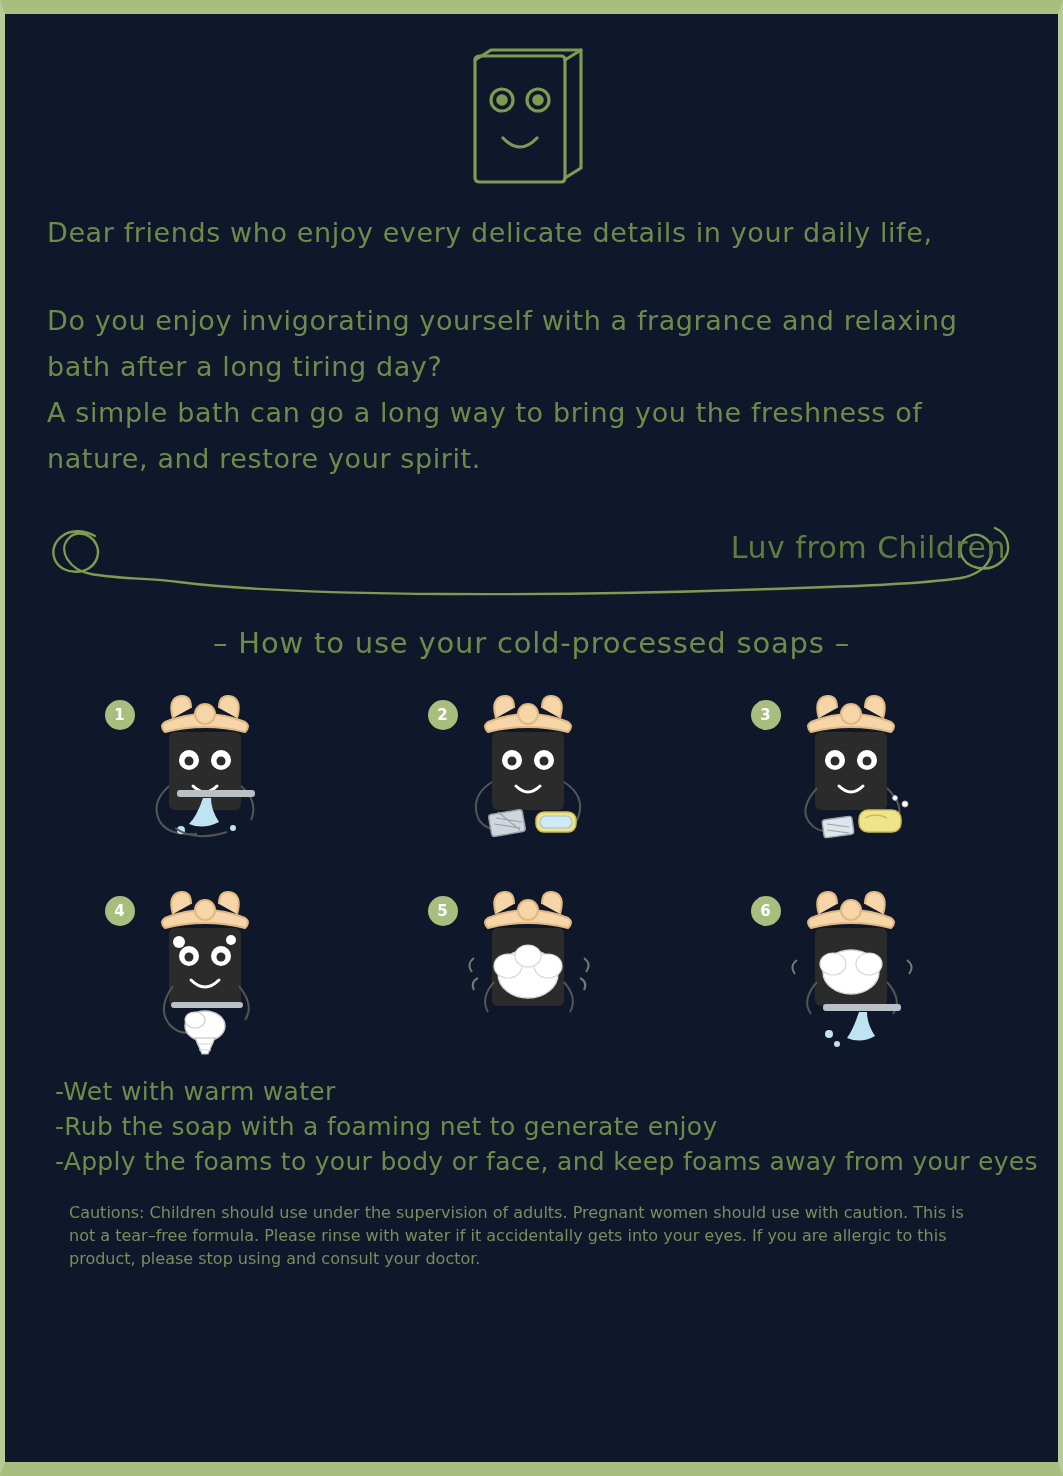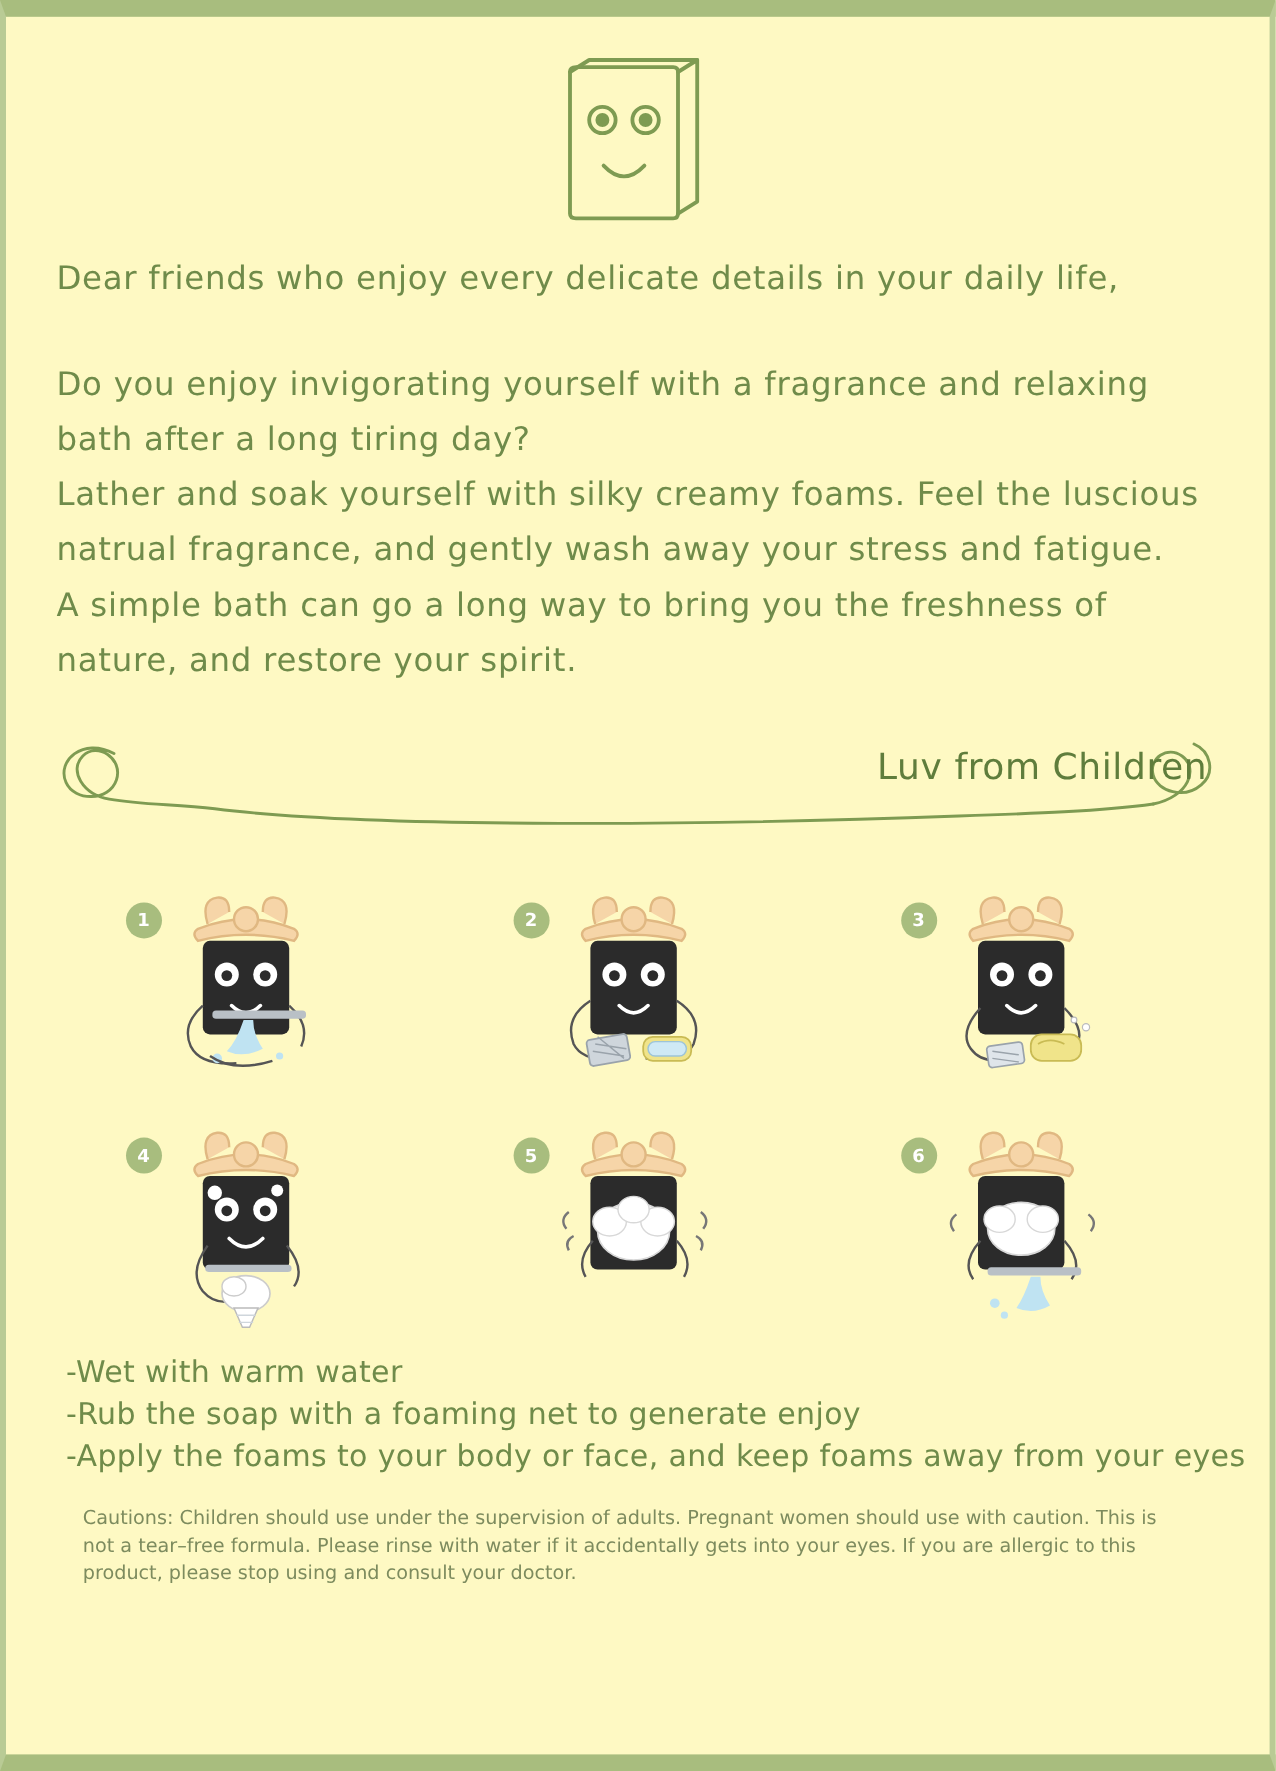--- a/index.html
+++ b/index.html
@@ -10,21 +10,21 @@
   body {
     width: 1063px;
     height: 1476px;
     font-family: "DejaVu Sans", sans-serif;
     position: relative;
     overflow: hidden;
   }
   .page {
     position: absolute;
     inset: 0;
-    background: #fef9c3;
+    background: #0f172a;
     border-top: 14px solid #a8bd7e;
     border-bottom: 14px solid #a8bd7e;
     border-left: 5px solid #b9cb95;
     border-right: 5px solid #b9cb95;
     box-sizing: border-box;
   }
   .inner {
     position: absolute;
     inset: 0;
     padding: 0 42px;
@@ -156,34 +156,34 @@
           <circle cx="45" cy="62" r="4.2" fill="#7e9b52"></circle>
           <circle cx="81" cy="62" r="4.2" fill="#7e9b52"></circle>
           <path d="M46,100 Q63,118 80,100"></path>
         </g>
       </svg>
     </div>
 
     <div class="letter">
       <span class="salutation">Dear friends who enjoy every delicate details in your daily life,</span>
       <p>Do you enjoy invigorating yourself with a fragrance and relaxing bath after a long tiring day?</p>
-      <p>Lather and soak yourself with silky creamy foams. Feel the luscious natrual fragrance, and gently wash away your stress and fatigue.</p>
       <p>A simple bath can go a long way to bring you the freshness of nature, and restore your spirit.</p>
     </div>
 
     <div class="swirl-row">
       <svg width="975" height="100" viewBox="0 0 975 100">
         <g fill="none" stroke="#7e9b52" stroke-width="2.4" stroke-linecap="round">
           <path d="M56,24 C30,10 8,30 16,48 C23,64 52,64 58,46 C64,28 42,14 30,26 C18,38 30,58 52,62 C80,67 108,66 140,70 C260,85 520,85 760,76 C820,74 880,72 922,66"></path>
           <path d="M922,66 C952,60 960,36 946,26 C934,17 918,28 922,42 C926,56 948,62 962,50 C974,40 970,22 956,16"></path>
         </g>
       </svg>
       <div class="signature">Luv from Children</div>
     </div>
 
+    <div class="howto-title">– How to use your cold-processed soaps –</div>
 
     <div class="steps">
 
       <div class="step">
         <div class="badge">1</div>
         <svg class="figure" width="190" height="196" viewBox="0 0 190 196">
           <g>
             <path d="M52,40 q-6,-20 8,-22 q10,-1 10,12 M116,40 q6,-20 -8,-22 q-10,-1 -10,12" fill="#f6d5a8" stroke="#e0b882" stroke-width="2"></path>
             <path d="M44,44 q40,-16 80,0 q6,4 0,10 q-40,-10 -80,0 q-6,-6 0,-10z" fill="#f6d5a8" stroke="#e0b882" stroke-width="2"></path>
             <circle cx="84" cy="36" r="10" fill="#f6d5a8" stroke="#e0b882" stroke-width="2"></circle>

